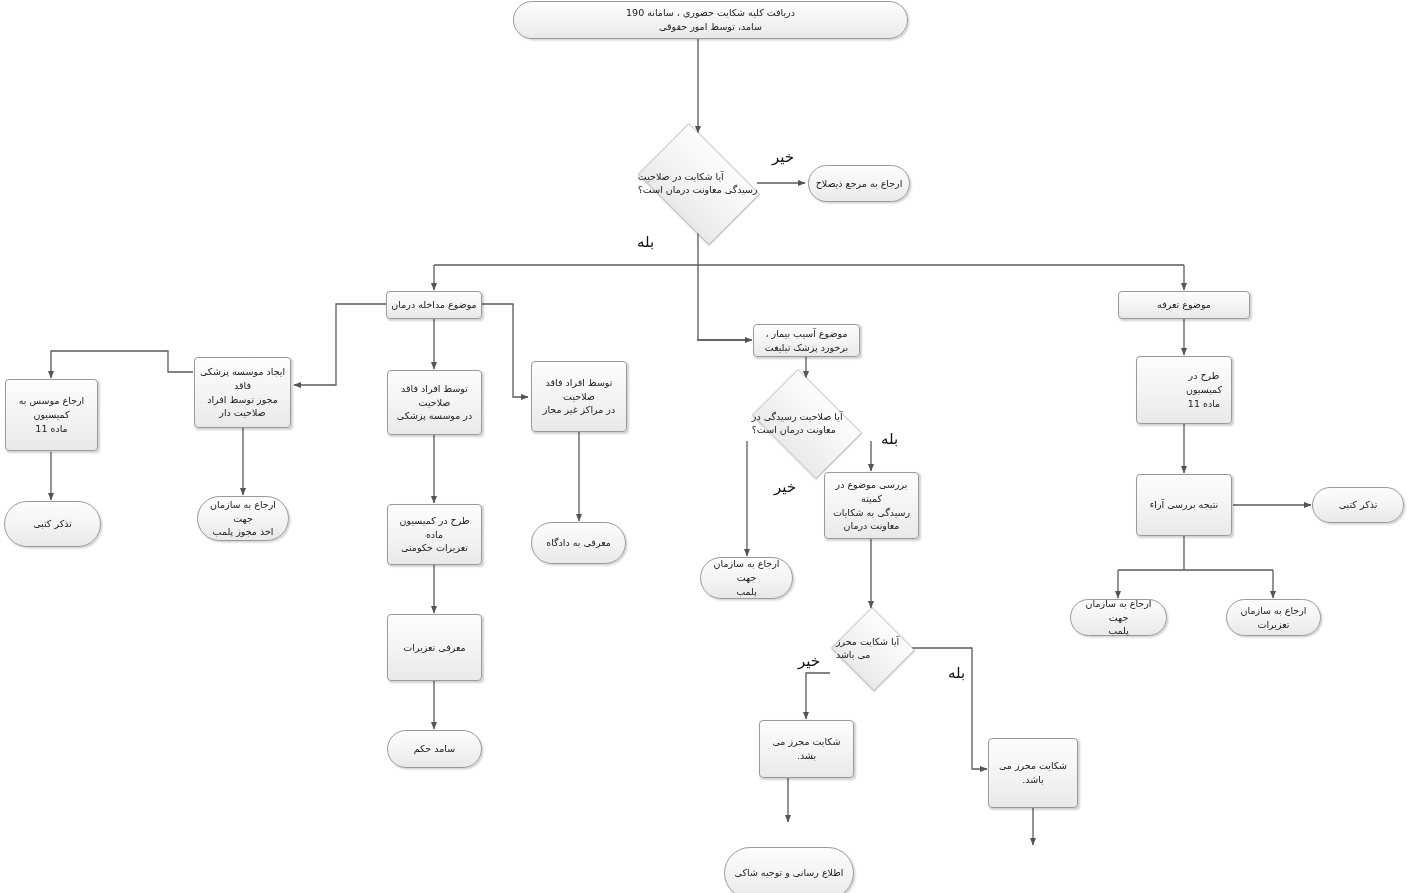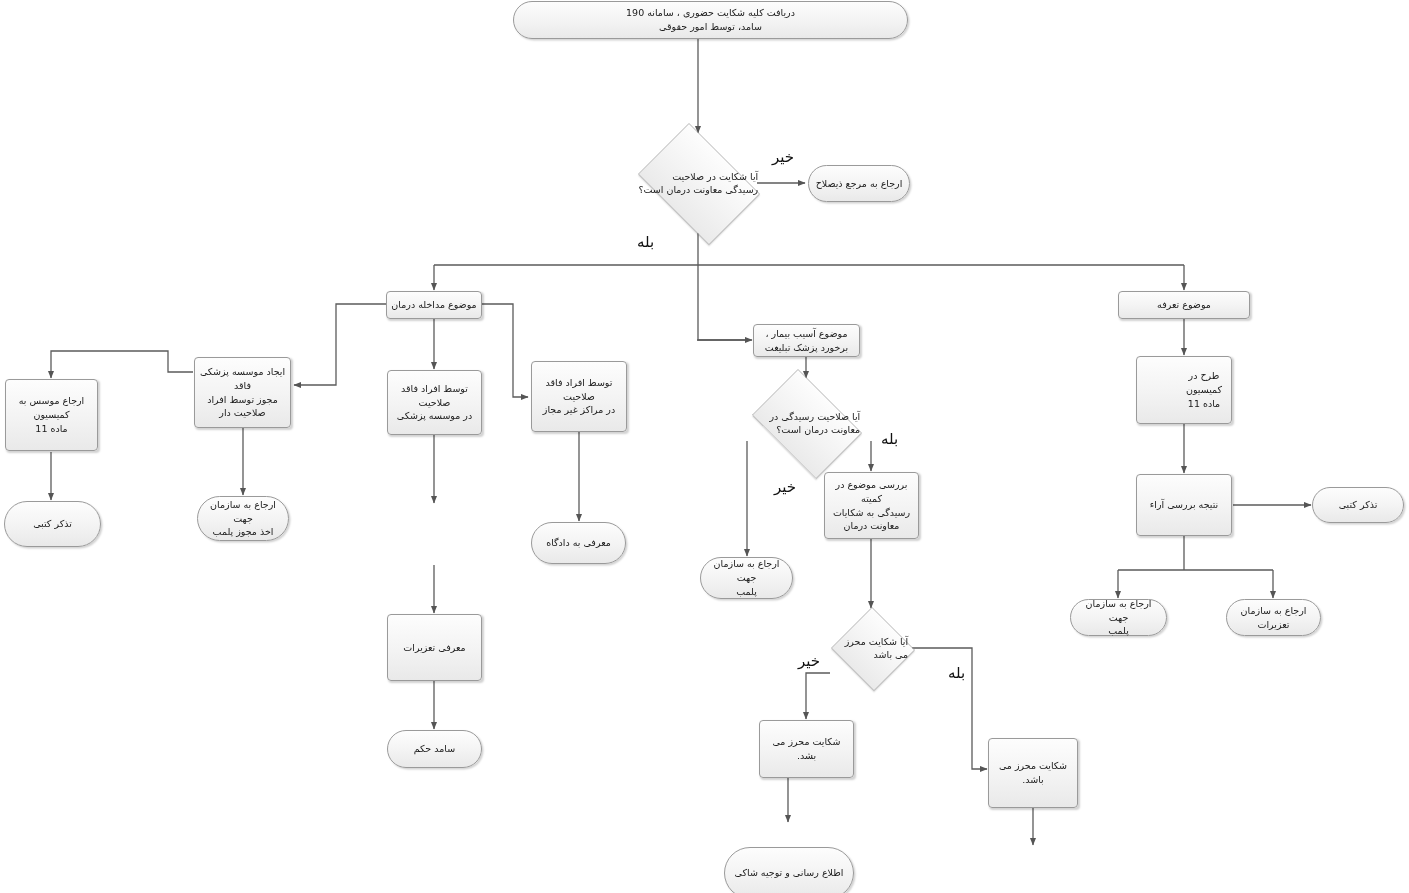--- a/index.html
+++ b/index.html
@@ -32,21 +32,21 @@
   }
   .node.decision .dia-shape{
     position:absolute;left:0;top:0;width:100%;height:100%;
     background:linear-gradient(180deg,#fdfdfd 0%,#f3f3f3 55%,#eaeaea 100%);
     border:1px solid #9a9a9a;
     transform:rotate(45deg) scale(0.707);
     box-shadow:1.5px 1.5px 2px rgba(0,0,0,0.14);
   }
   .node.decision .dia-text{
     position:relative;z-index:2;width:86%;
-    direction:rtl;text-align:right;font-size:9.5px;line-height:1.4;
+    direction:rtl;text-align:left;font-size:9.5px;line-height:1.4;
   }
   .edge-label{
     position:absolute;font-size:15px;color:#111;direction:rtl;
     z-index:4;white-space:nowrap;
   }
   .node .txt{display:block;width:100%;}
 </style>
 </head>
 <body>
 
@@ -169,20 +169,23 @@
   </div>
 
   <div class="node terminator" style="left:4px;top:501px;width:97px;height:46px;">
     <span class="txt">تذکر کتبی</span>
   </div>
 
   <div class="node terminator" style="left:197px;top:496px;width:92px;height:45px;">
     <span class="txt">ارجاع به سازمان جهت<br>اخذ مجوز پلمب</span>
   </div>
 
+  <div class="node process" style="left:387px;top:504px;width:95px;height:61px;">
+    <span class="txt">طرح در کمیسیون ماده<br>تعزیرات حکومتی</span>
+  </div>
 
   <div class="node process" style="left:387px;top:614px;width:95px;height:67px;">
     <span class="txt">معرفی تعزیرات</span>
   </div>
 
   <div class="node terminator" style="left:387px;top:730px;width:95px;height:38px;">
     <span class="txt">سامد حکم</span>
   </div>
 
   <div class="node terminator" style="left:531px;top:522px;width:95px;height:42px;">

